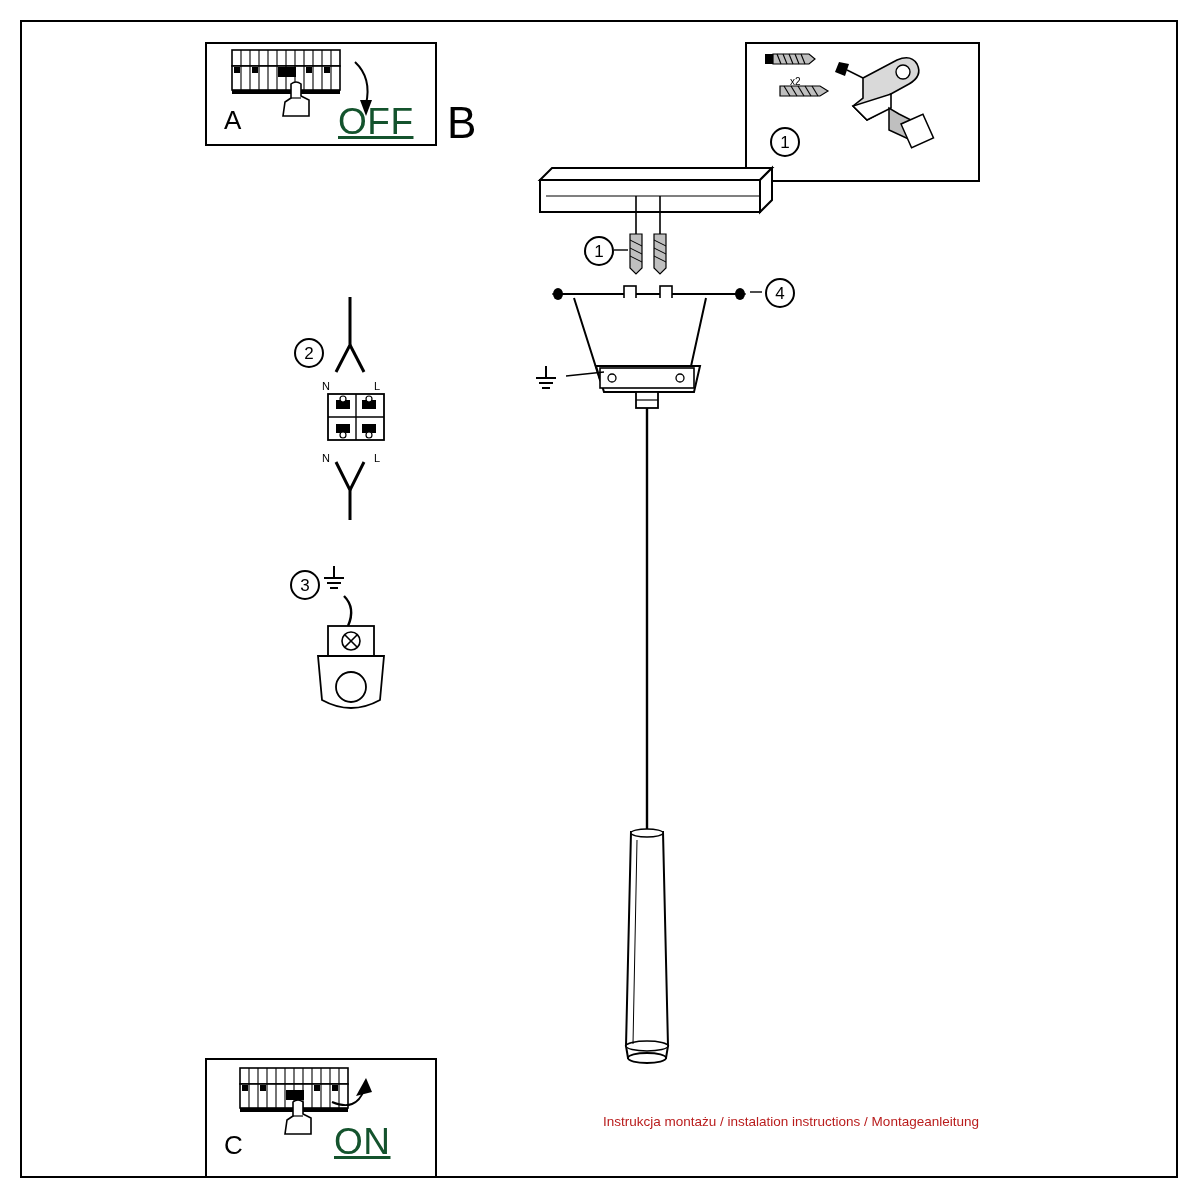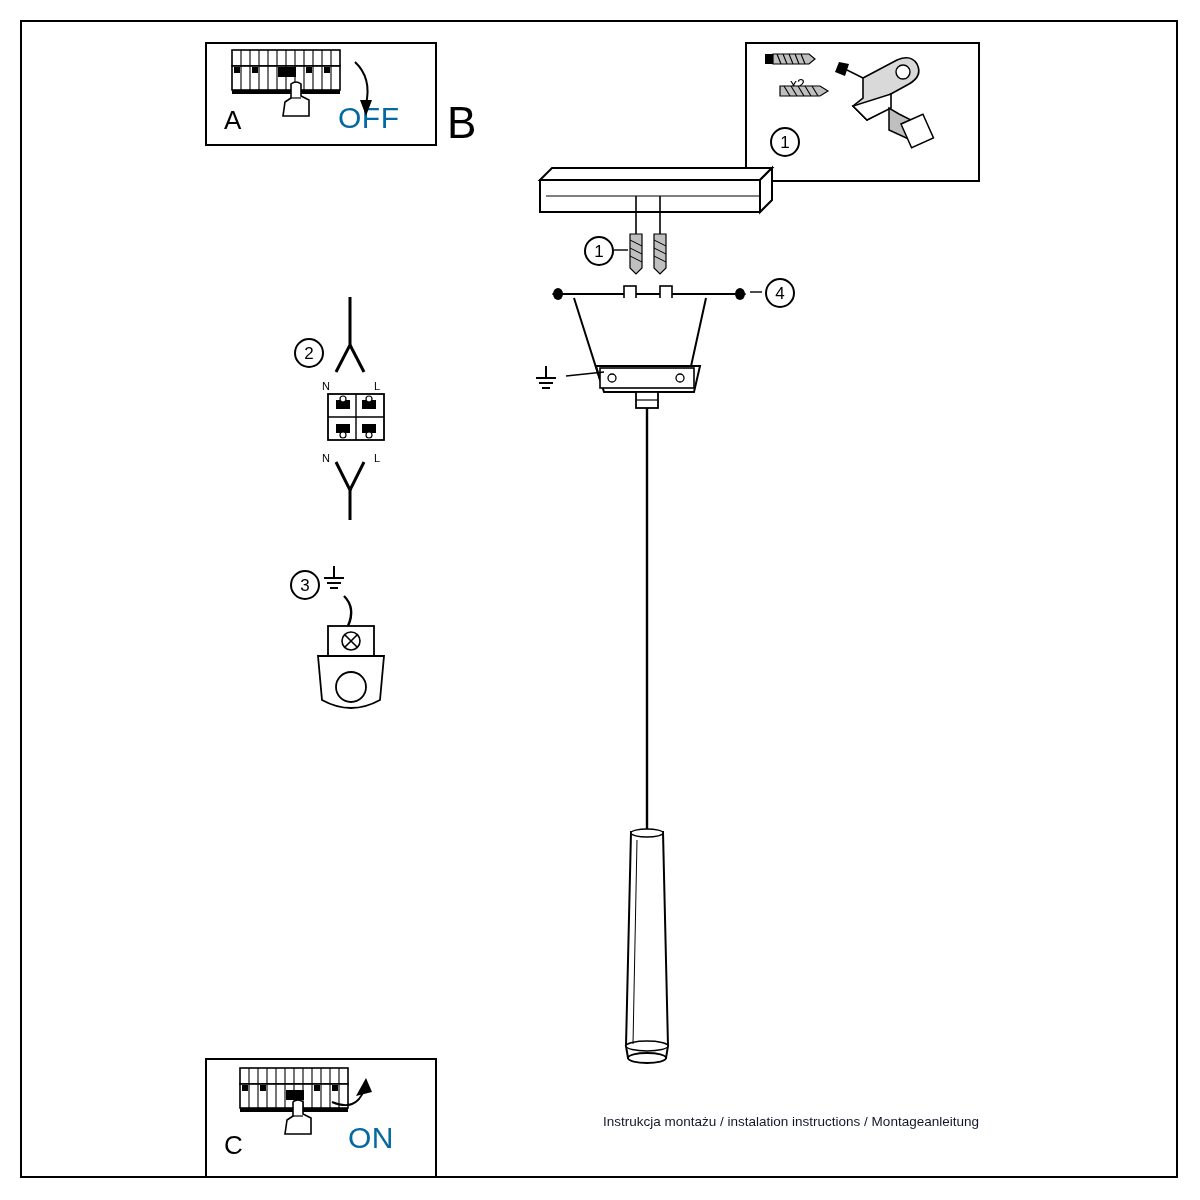--- a/index.html
+++ b/index.html
@@ -42,55 +42,56 @@
     font-weight: normal;
     color: #000;
     font-family: "Liberation Sans", sans-serif;
   }
   .letter-a { left: 224px; top: 105px; }
   .letter-c { left: 224px; top: 1130px; }
   .letter-b { left: 447px; top: 98px; font-size: 44px; }
 
   .word {
     position: absolute;
-    font-size: 30px;
-    color: #0369a1;
+    font-size: 37px;
+    color: #14532d;
     letter-spacing: 0.5px;
+    text-decoration: underline;
   }
   .word-off { left: 338px; top: 101px; }
-  .word-on  { left: 348px; top: 1121px; }
+  .word-on  { left: 334px; top: 1121px; }
 
   .circnum {
     position: absolute;
     width: 30px;
     height: 30px;
     border: 2px solid #000;
     border-radius: 50%;
     box-sizing: border-box;
     font-size: 17px;
     line-height: 27px;
     text-align: center;
     color: #000;
     background: #fff;
   }
 
   .cap-x2 {
     position: absolute;
-    font-size: 14px;
+    font-size: 10px;
     color: #000;
     text-decoration: underline;
   }
 
   .footer {
     position: absolute;
     left: 603px;
     top: 1112px;
     font-size: 13.5px;
     line-height: 20px;
-    color: #0f172a;
+    color: #b91c1c;
   }
 
   svg { position: absolute; left: 0; top: 0; overflow: visible; }
   .ln { stroke: #000; fill: none; }
   .fl-w { fill: #fff; stroke: #000; }
   .fl-b { fill: #000; stroke: none; }
   .fl-g { fill: #d9d9d9; stroke: #000; }
   .fl-g2 { fill: #bfbfbf; stroke: #000; }
   .tiny { font-size: 11px; font-family: "Liberation Sans", sans-serif; fill: #000; }
 </style>

